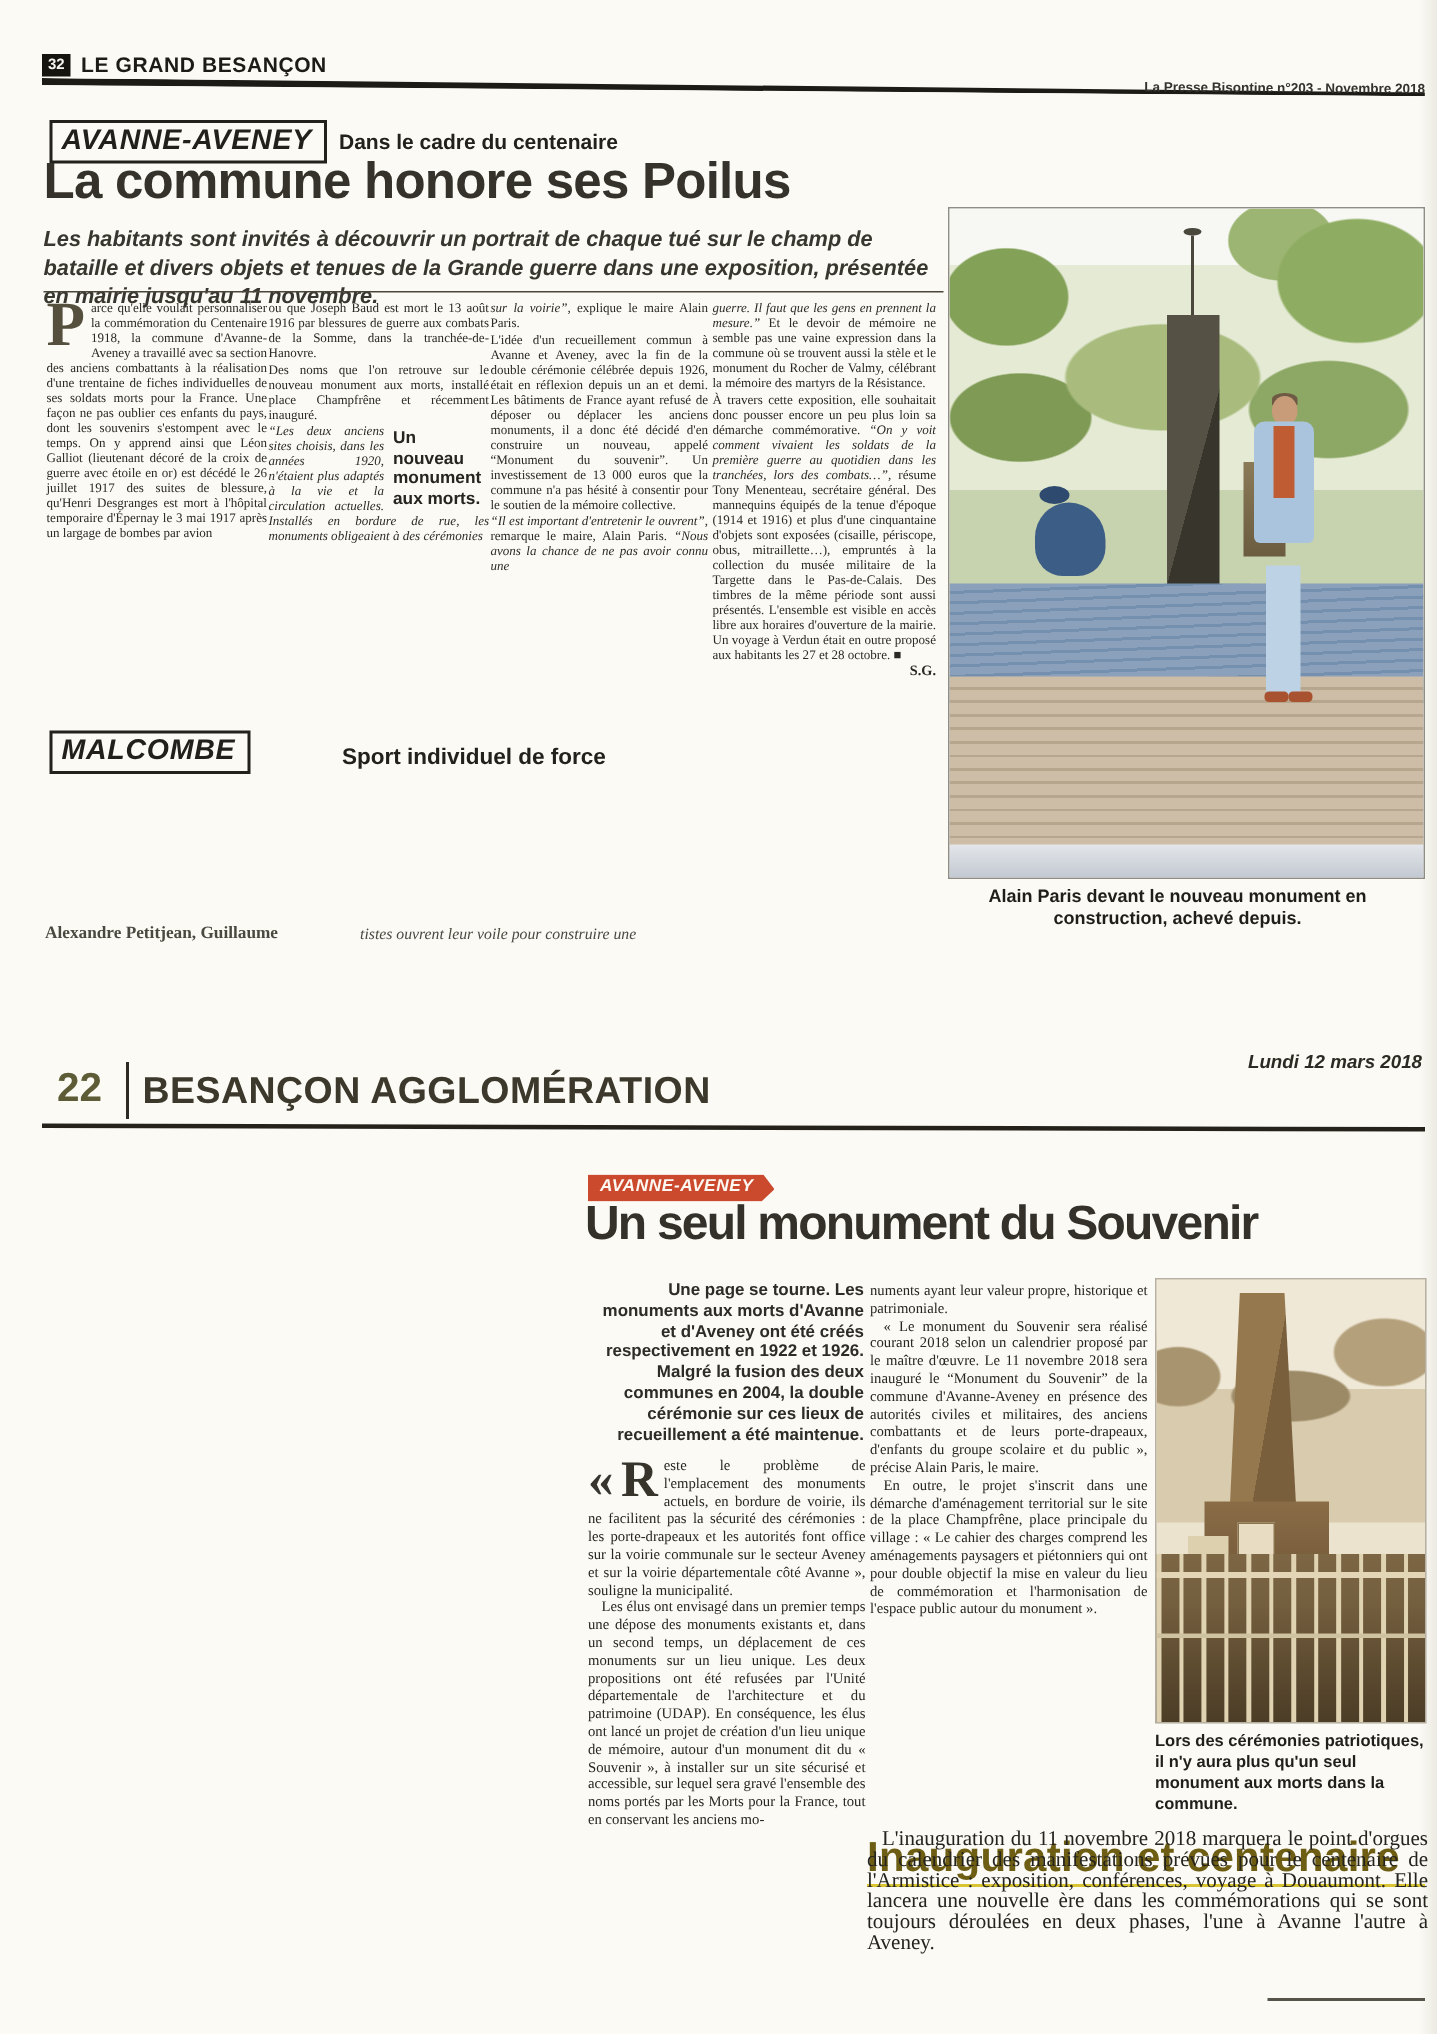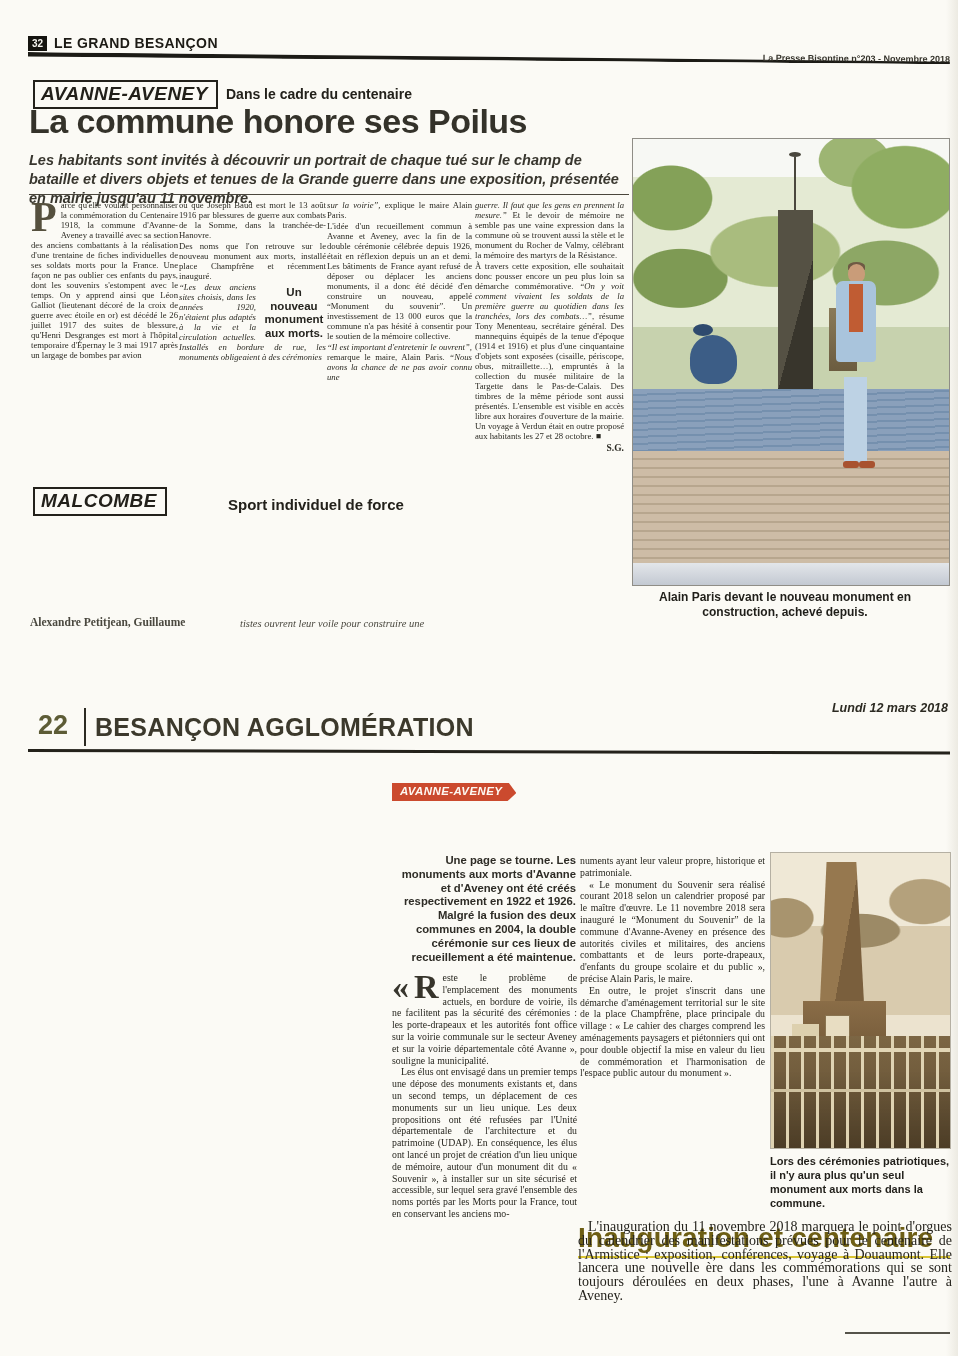--- a/index.html
+++ b/index.html
@@ -19,21 +19,21 @@
   .stand1{left:29px;top:151px;width:602px;font:bold italic 14.5px/19px "Liberation Sans",sans-serif;color:#38362e;}
   .standrule{left:29px;top:194px;width:600px;height:1px;background:#4a463c;}
   .tcol{font-size:8.7px;line-height:10px;text-align:justify;color:#2b2a23;hyphens:auto;}
   .tcol p{margin:0 0 1px 0;}
   .c1{left:31px;top:200px;width:147px;height:262px;}
   .c2{left:179px;top:200px;width:147px;height:262px;}
   .c3{left:327px;top:200px;width:145px;height:262px;}
   .c4{left:475px;top:200px;width:149px;height:382px;}
   .dropP{float:left;font:bold 42px/33px "Liberation Serif",serif;color:#55503e;margin:1px 4px 0 0;}
   .it{font-style:italic;}
-  .pullq{float:right;width:64px;margin:4px 0 2px 6px;font:bold 11.5px/13.5px "Liberation Sans",sans-serif;color:#262520;text-align:center;}
+  .pullq{float:right;width:64px;margin:4px 0 2px 6px;font:bold 11.5px/13.5px "Liberation Sans",sans-serif;color:#262520;}
   .sig{display:block;text-align:right;font-weight:bold;font-size:9.5px;margin-top:2px;}
   
   .photo1{left:632px;top:138px;width:318px;height:448px;border:1px solid #8f8d86;background:#f4f6f0;overflow:hidden;}
   .p1trees{position:absolute;left:0;top:0;width:100%;height:60%;
     background:
       radial-gradient(70px 55px at 12% 22%,#84a158 0 58%,transparent 60%),
       radial-gradient(90px 70px at 86% 18%,#8fad62 0 58%,transparent 60%),
       radial-gradient(60px 45px at 70% 8%,#9db573 0 58%,transparent 60%),
       radial-gradient(110px 60px at 45% 42%,#a9bc7e 0 58%,transparent 60%),
       radial-gradient(80px 50px at 15% 52%,#7e9a54 0 58%,transparent 60%),
@@ -173,20 +173,21 @@
   <div class="abs cutL">Alexandre Petitjean, Guillaume</div>
   <div class="abs cutR">tistes ouvrent leur voile pour construire une</div>
 
   <div class="abs num22">22</div>
   <div class="abs vbar"></div>
   <div class="abs sec2">BESANÇON AGGLOMÉRATION</div>
   <div class="abs date2">Lundi 12 mars 2018</div>
   <div class="abs rule2"></div>
 
   <div class="abs tag3">AVANNE-AVENEY</div>
+  <div class="abs hl3">Un seul monument du Souvenir</div>
   <div class="abs lead3">Une page se tourne. Les monuments aux morts d'Avanne et d'Aveney ont été créés respectivement en 1922 et 1926. Malgré la fusion des deux communes en 2004, la double cérémonie sur ces lieux de recueillement a été maintenue.</div>
 
   <div class="abs bcol bc1">
     <p><span class="guil">«</span><span class="dropR">R</span><span>este le problème de l'emplacement des monuments actuels, en bordure de voirie, ils ne facilitent pas la sécurité des cérémonies : les porte-drapeaux et les autorités font office sur la voirie communale sur le secteur Aveney et sur la voirie départementale côté Avanne », souligne la municipalité.</span></p>
     <p class="ind"><span>Les élus ont envisagé dans un premier temps une dépose des monuments existants et, dans un second temps, un déplacement de ces monuments sur un lieu unique. Les deux propositions ont été refusées par l'Unité départementale de l'architecture et du patrimoine (UDAP). En conséquence, les élus ont lancé un projet de création d'un lieu unique de mémoire, autour d'un monument dit du « Souvenir », à installer sur un site sécurisé et accessible, sur lequel sera gravé l'ensemble des noms portés par les Morts pour la France, tout en conservant les anciens mo-</span></p>
   </div>
 
   <div class="abs bcol bc2">
     <p><span>numents ayant leur valeur propre, historique et patrimoniale.</span></p>
     <p class="ind"><span>« Le monument du Souvenir sera réalisé courant 2018 selon un calendrier proposé par le maître d'œuvre. Le 11 novembre 2018 sera inauguré le “Monument du Souvenir” de la commune d'Avanne-Aveney en présence des autorités civiles et militaires, des anciens combattants et de leurs porte-drapeaux, d'enfants du groupe scolaire et du public », précise Alain Paris, le maire.</span></p>

